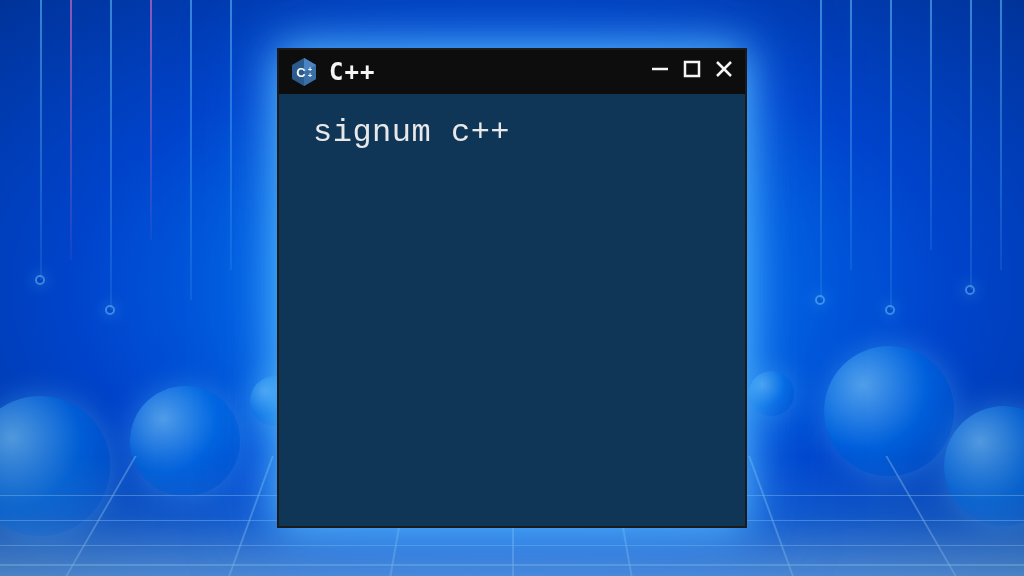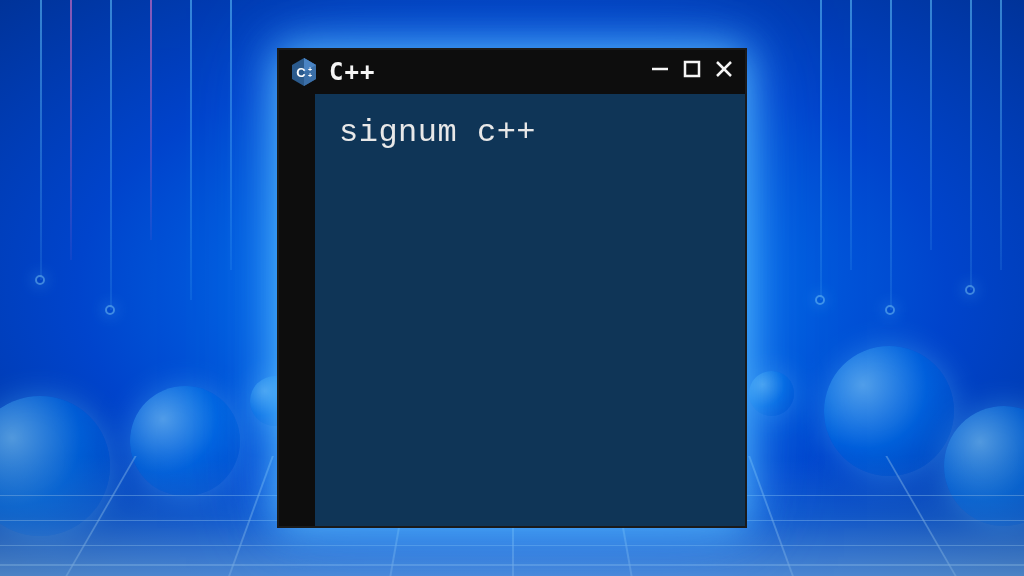--- a/index.html
+++ b/index.html
@@ -96,22 +96,21 @@
       color: #f5f5f5;
       font-size: 22px;
       line-height: 1;
       cursor: pointer;
       width: 22px;
       text-align: center;
     }
     .content-area {
       background: #0f3557;
       height: calc(100% - 44px);
-      padding: 20px 24px;
-      margin-left: 36px;
+      padding: 20px 34px;
     }
     .code-text {
       color: #e8e8e8;
       font-size: 32px;
       font-family: 'Consolas', 'Courier New', monospace;
       letter-spacing: 0.5px;
     }
   </style>
 </head>
 <body>

